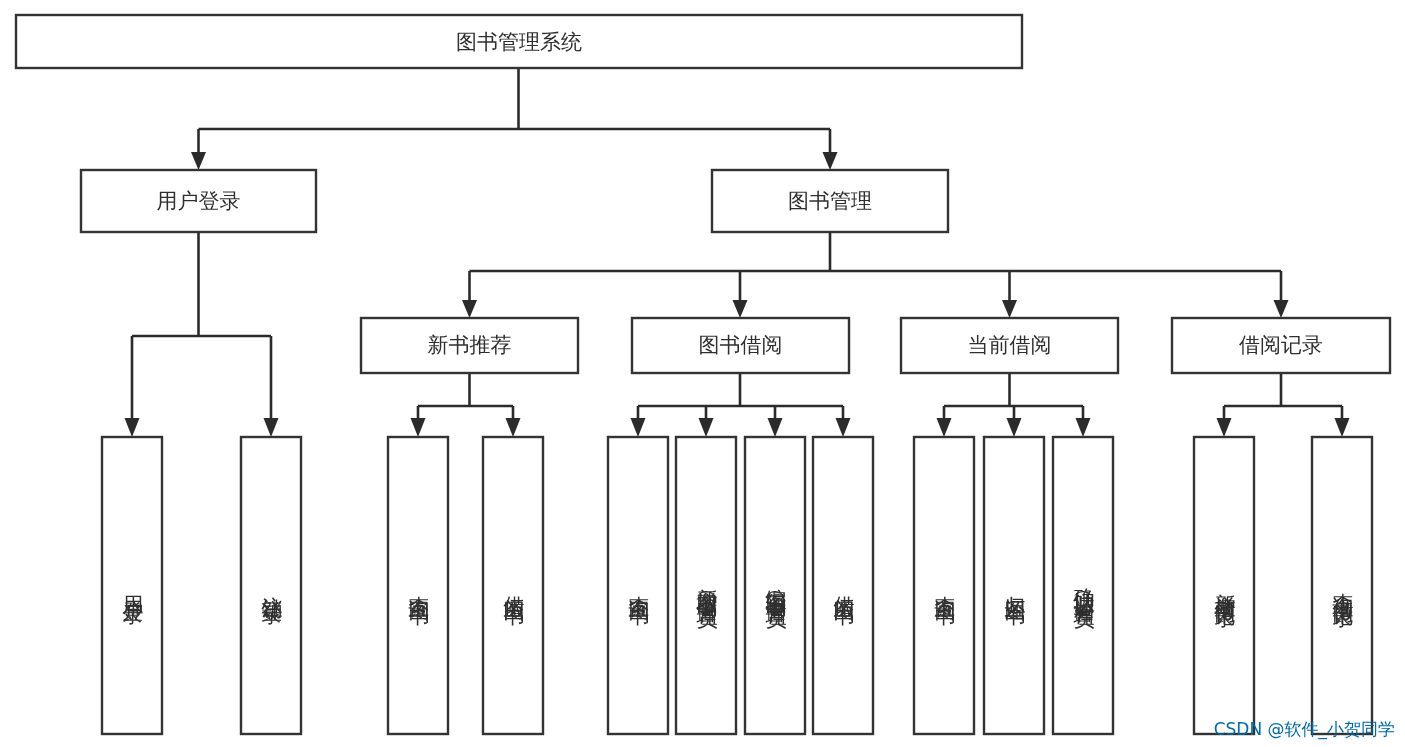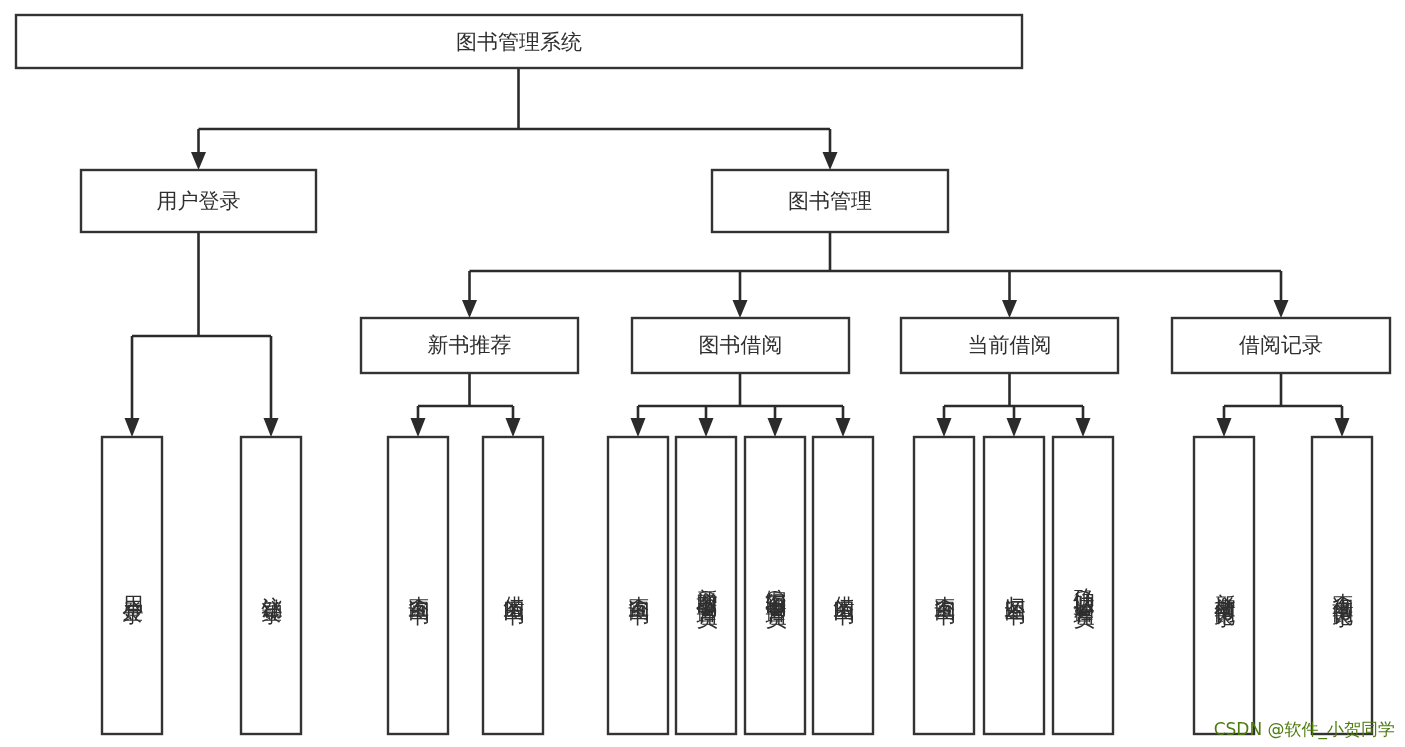--- a/index.html
+++ b/index.html
@@ -52,21 +52,21 @@
     letter-spacing: 3px;
     dominant-baseline: middle;
     text-anchor: middle;
   }
   .watermark {
     position: absolute;
     right: 10px;
     bottom: 6px;
     font-family: "DejaVu Sans", "Liberation Sans", sans-serif;
     font-size: 17px;
-    color: #4d7c0f;
+    color: #0369a1;
     white-space: nowrap;
     user-select: none;
   }
 </style>
 </head>
 <body>
 
 <svg id="diagram" viewBox="0 0 1405 747">
 
   <defs>

